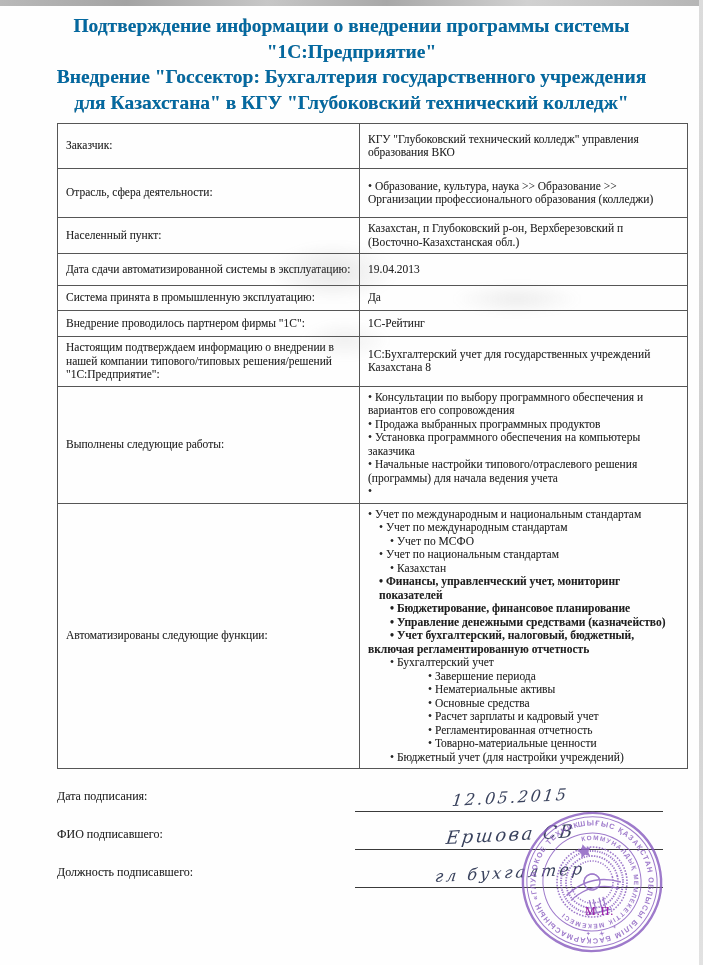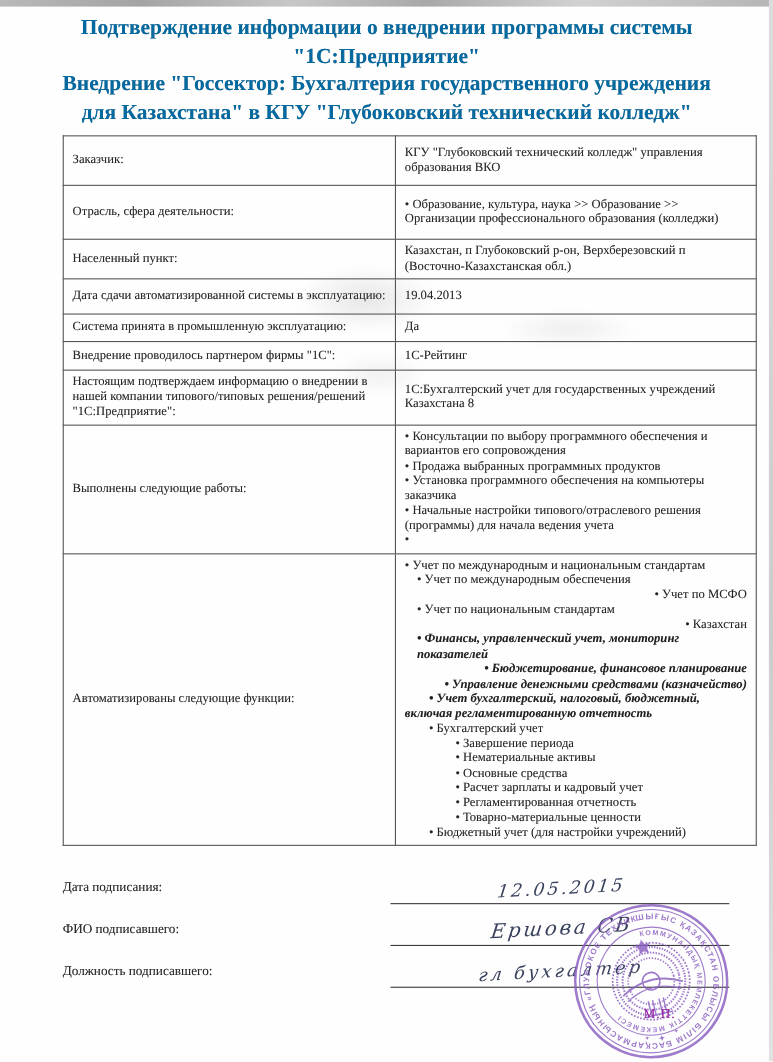--- a/index.html
+++ b/index.html
@@ -28,25 +28,25 @@
     text-shadow:0 0 .5px rgba(0,0,0,.35);}
 
   table.doc{border-collapse:collapse;table-layout:fixed;
     margin:8px 0 0 57px;width:631px;}
   table.doc td{border:1px solid #565656;vertical-align:middle;
     font-size:11.5px;line-height:13.5px;padding:4px 8px;
     text-shadow:0 0 .4px rgba(0,0,0,.25);}
   td.lab{width:285px;}
   .blist div{position:relative;}
   .blist div::before{content:"• ";}
-  .f1{margin-left:11px;} .f2{margin-left:22px;text-align:right;} .f3{margin-left:22px;} .f4{margin-left:46px;}
+  .f1{margin-left:11px;} .f2{margin-left:22px;} .f3{margin-left:22px;} .f4{margin-left:60px;}
   .fwrap{margin-left:0;text-indent:22px;}
-  .ink-dark{font-weight:600;color:#1f1f1f;font-style:italic;}
+  .ink-dark{font-weight:600;color:#1f1f1f;}
 
-  .sign{position:relative;margin:24px 0 0 57px;width:606px;}
+  .sign{position:relative;margin:14px 0 0 57px;width:606px;}
   .srow{display:flex;justify-content:space-between;align-items:flex-end;
     height:29px;margin-bottom:9px;}
   .slabel{font-size:12px;align-self:flex-start;padding-top:6px;
     text-shadow:0 0 .4px rgba(0,0,0,.25);}
   .sline{width:308px;border-bottom:1.4px solid #3a3a3a;text-align:center;
     position:relative;height:100%;display:flex;align-items:flex-end;justify-content:center;}
   .hand{font-family:"DejaVu Serif", serif;font-style:italic;
     color:#39425d;letter-spacing:2.5px;display:inline-block;
     transform:rotate(-3deg) skewX(-10deg);transform-origin:left bottom;
     margin-bottom:1px;white-space:nowrap;}
@@ -111,21 +111,21 @@
       <div>Продажа выбранных программных продуктов</div>
       <div>Установка программного обеспечения на компьютеры заказчика</div>
       <div>Начальные настройки типового/отраслевого решения (программы) для начала ведения учета</div>
       <div></div>
     </td>
   </tr>
   <tr>
     <td class="lab" style="height:238px">Автоматизированы следующие функции:</td>
     <td class="blist">
       <div>Учет по международным и национальным стандартам</div>
-      <div class="f1">Учет по международным обеспечения</div>
+      <div class="f1">Учет по международным стандартам</div>
       <div class="f2">Учет по МСФО</div>
       <div class="f1">Учет по национальным стандартам</div>
       <div class="f2">Казахстан</div>
       <div class="f1 ink-dark">Финансы, управленческий учет, мониторинг показателей</div>
       <div class="f2 ink-dark">Бюджетирование, финансовое планирование</div>
       <div class="f2 ink-dark">Управление денежными средствами (казначейство)</div>
       <div class="fwrap ink-dark">Учет бухгалтерский, налоговый, бюджетный, включая регламентированную отчетность</div>
       <div class="f3">Бухгалтерский учет</div>
       <div class="f4">Завершение периода</div>
       <div class="f4">Нематериальные активы</div>

